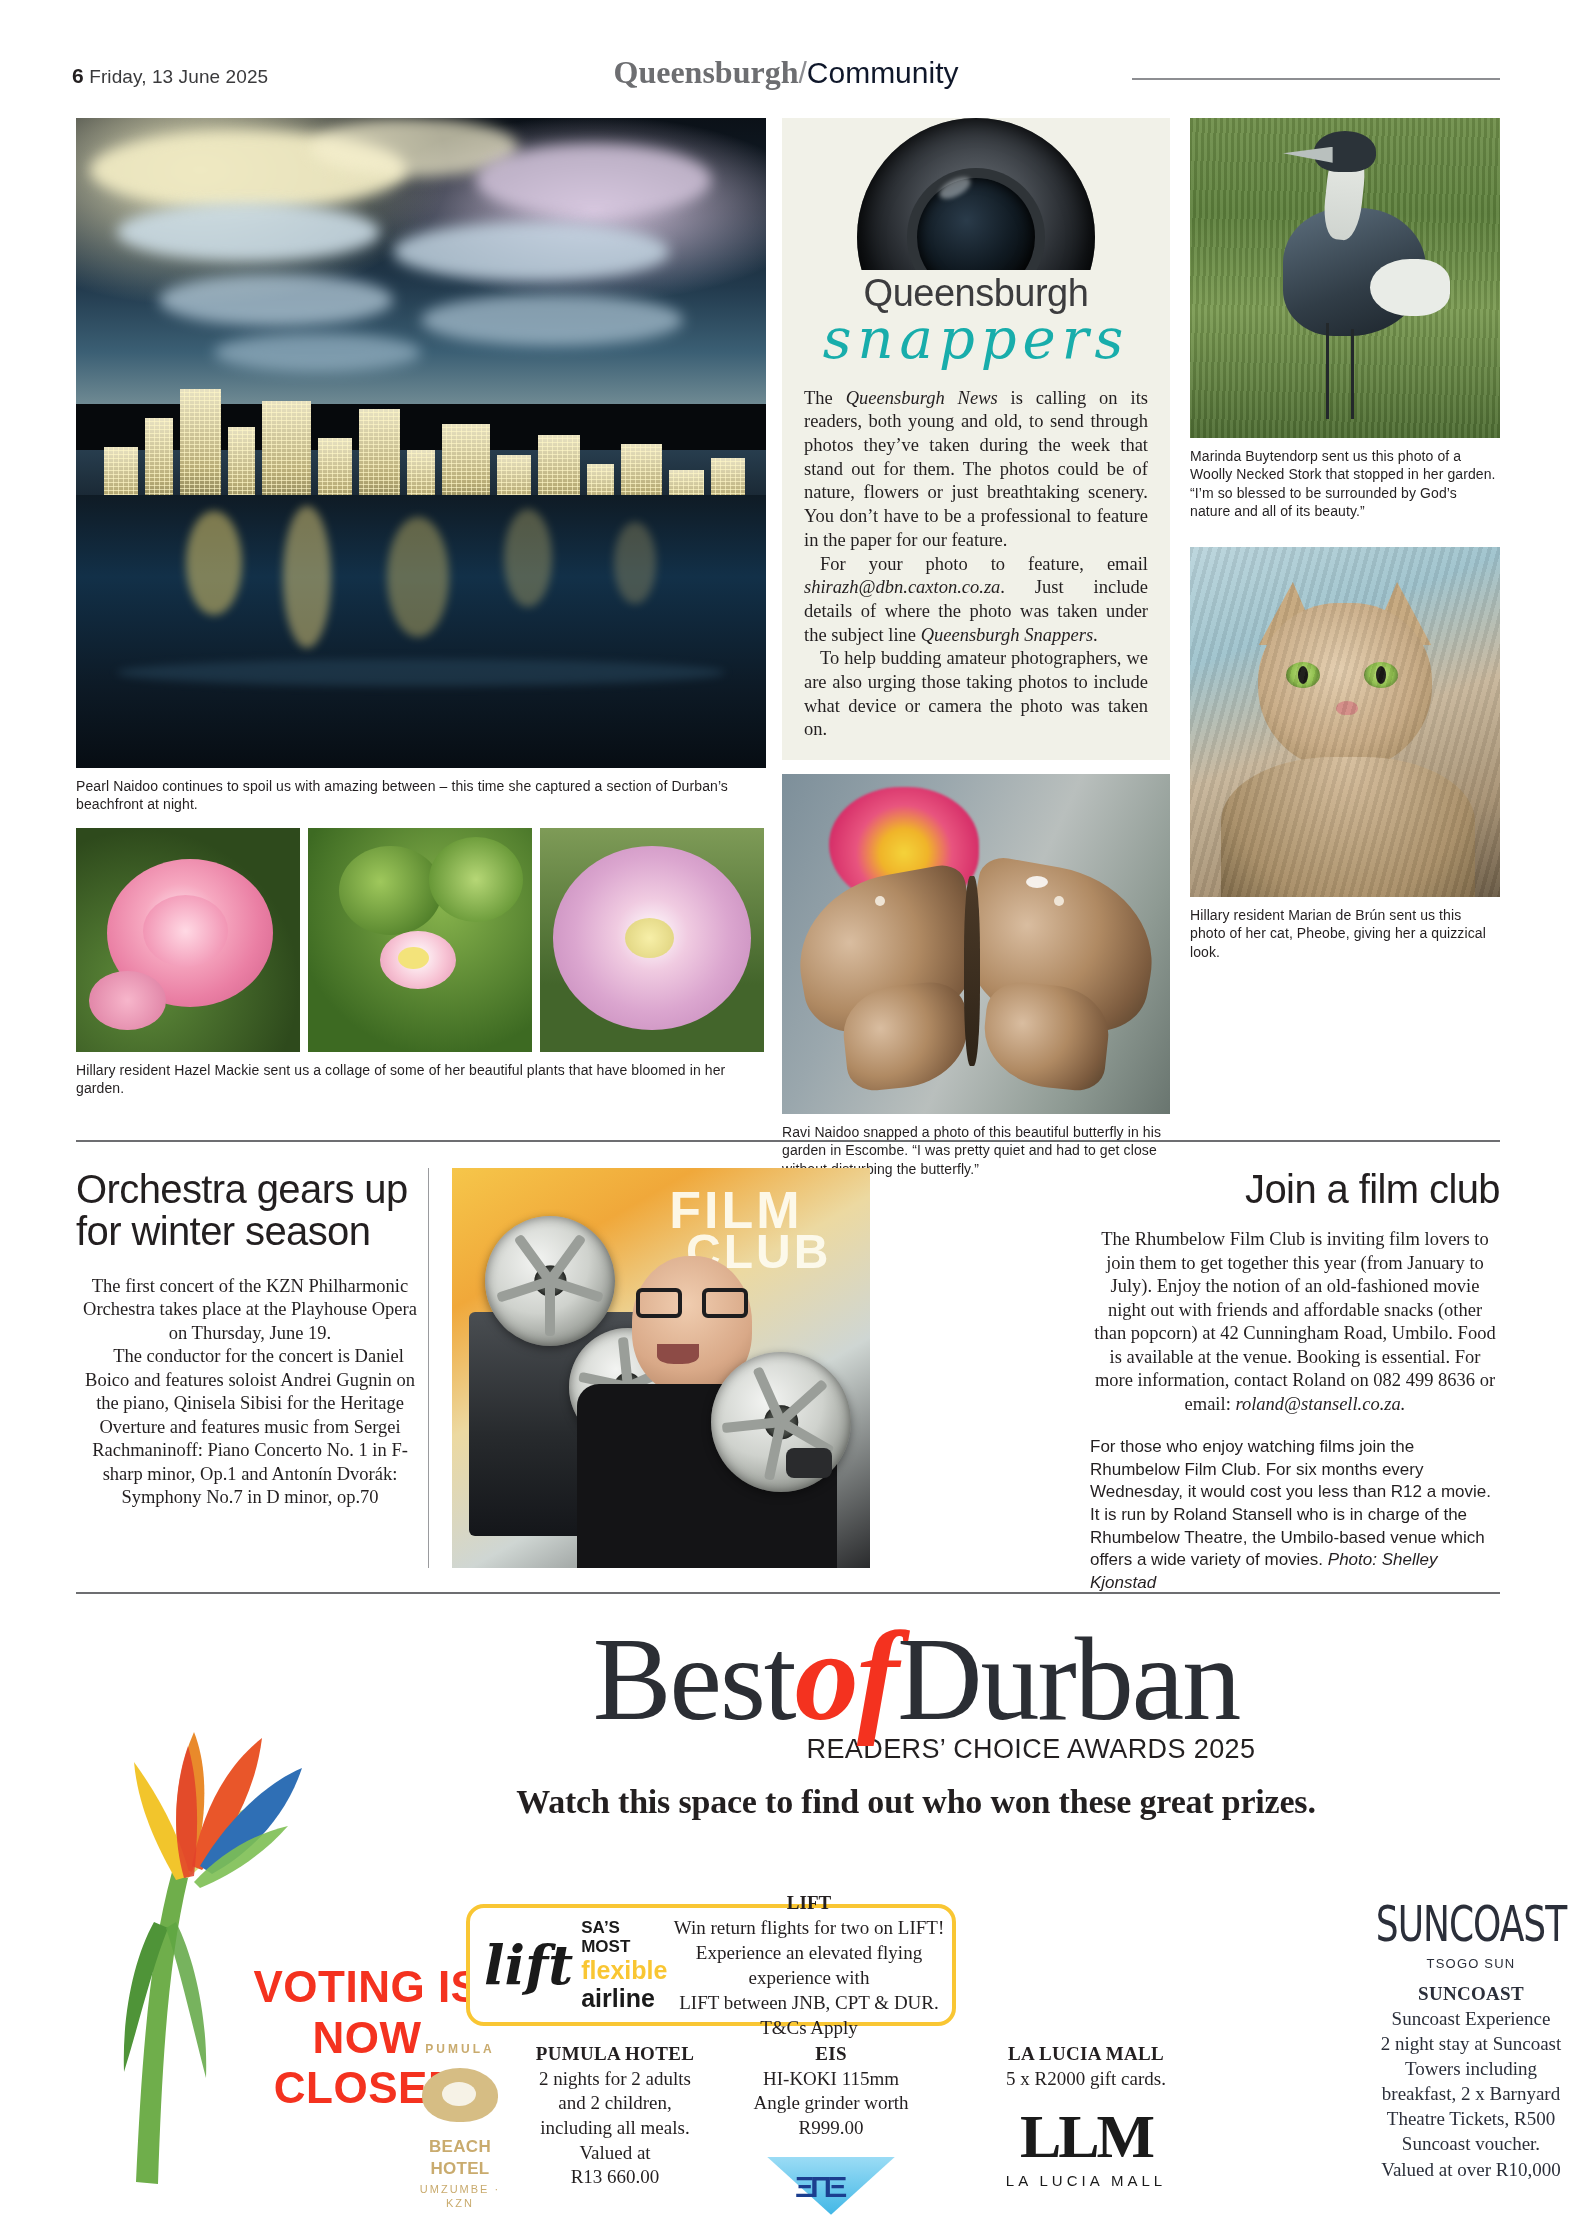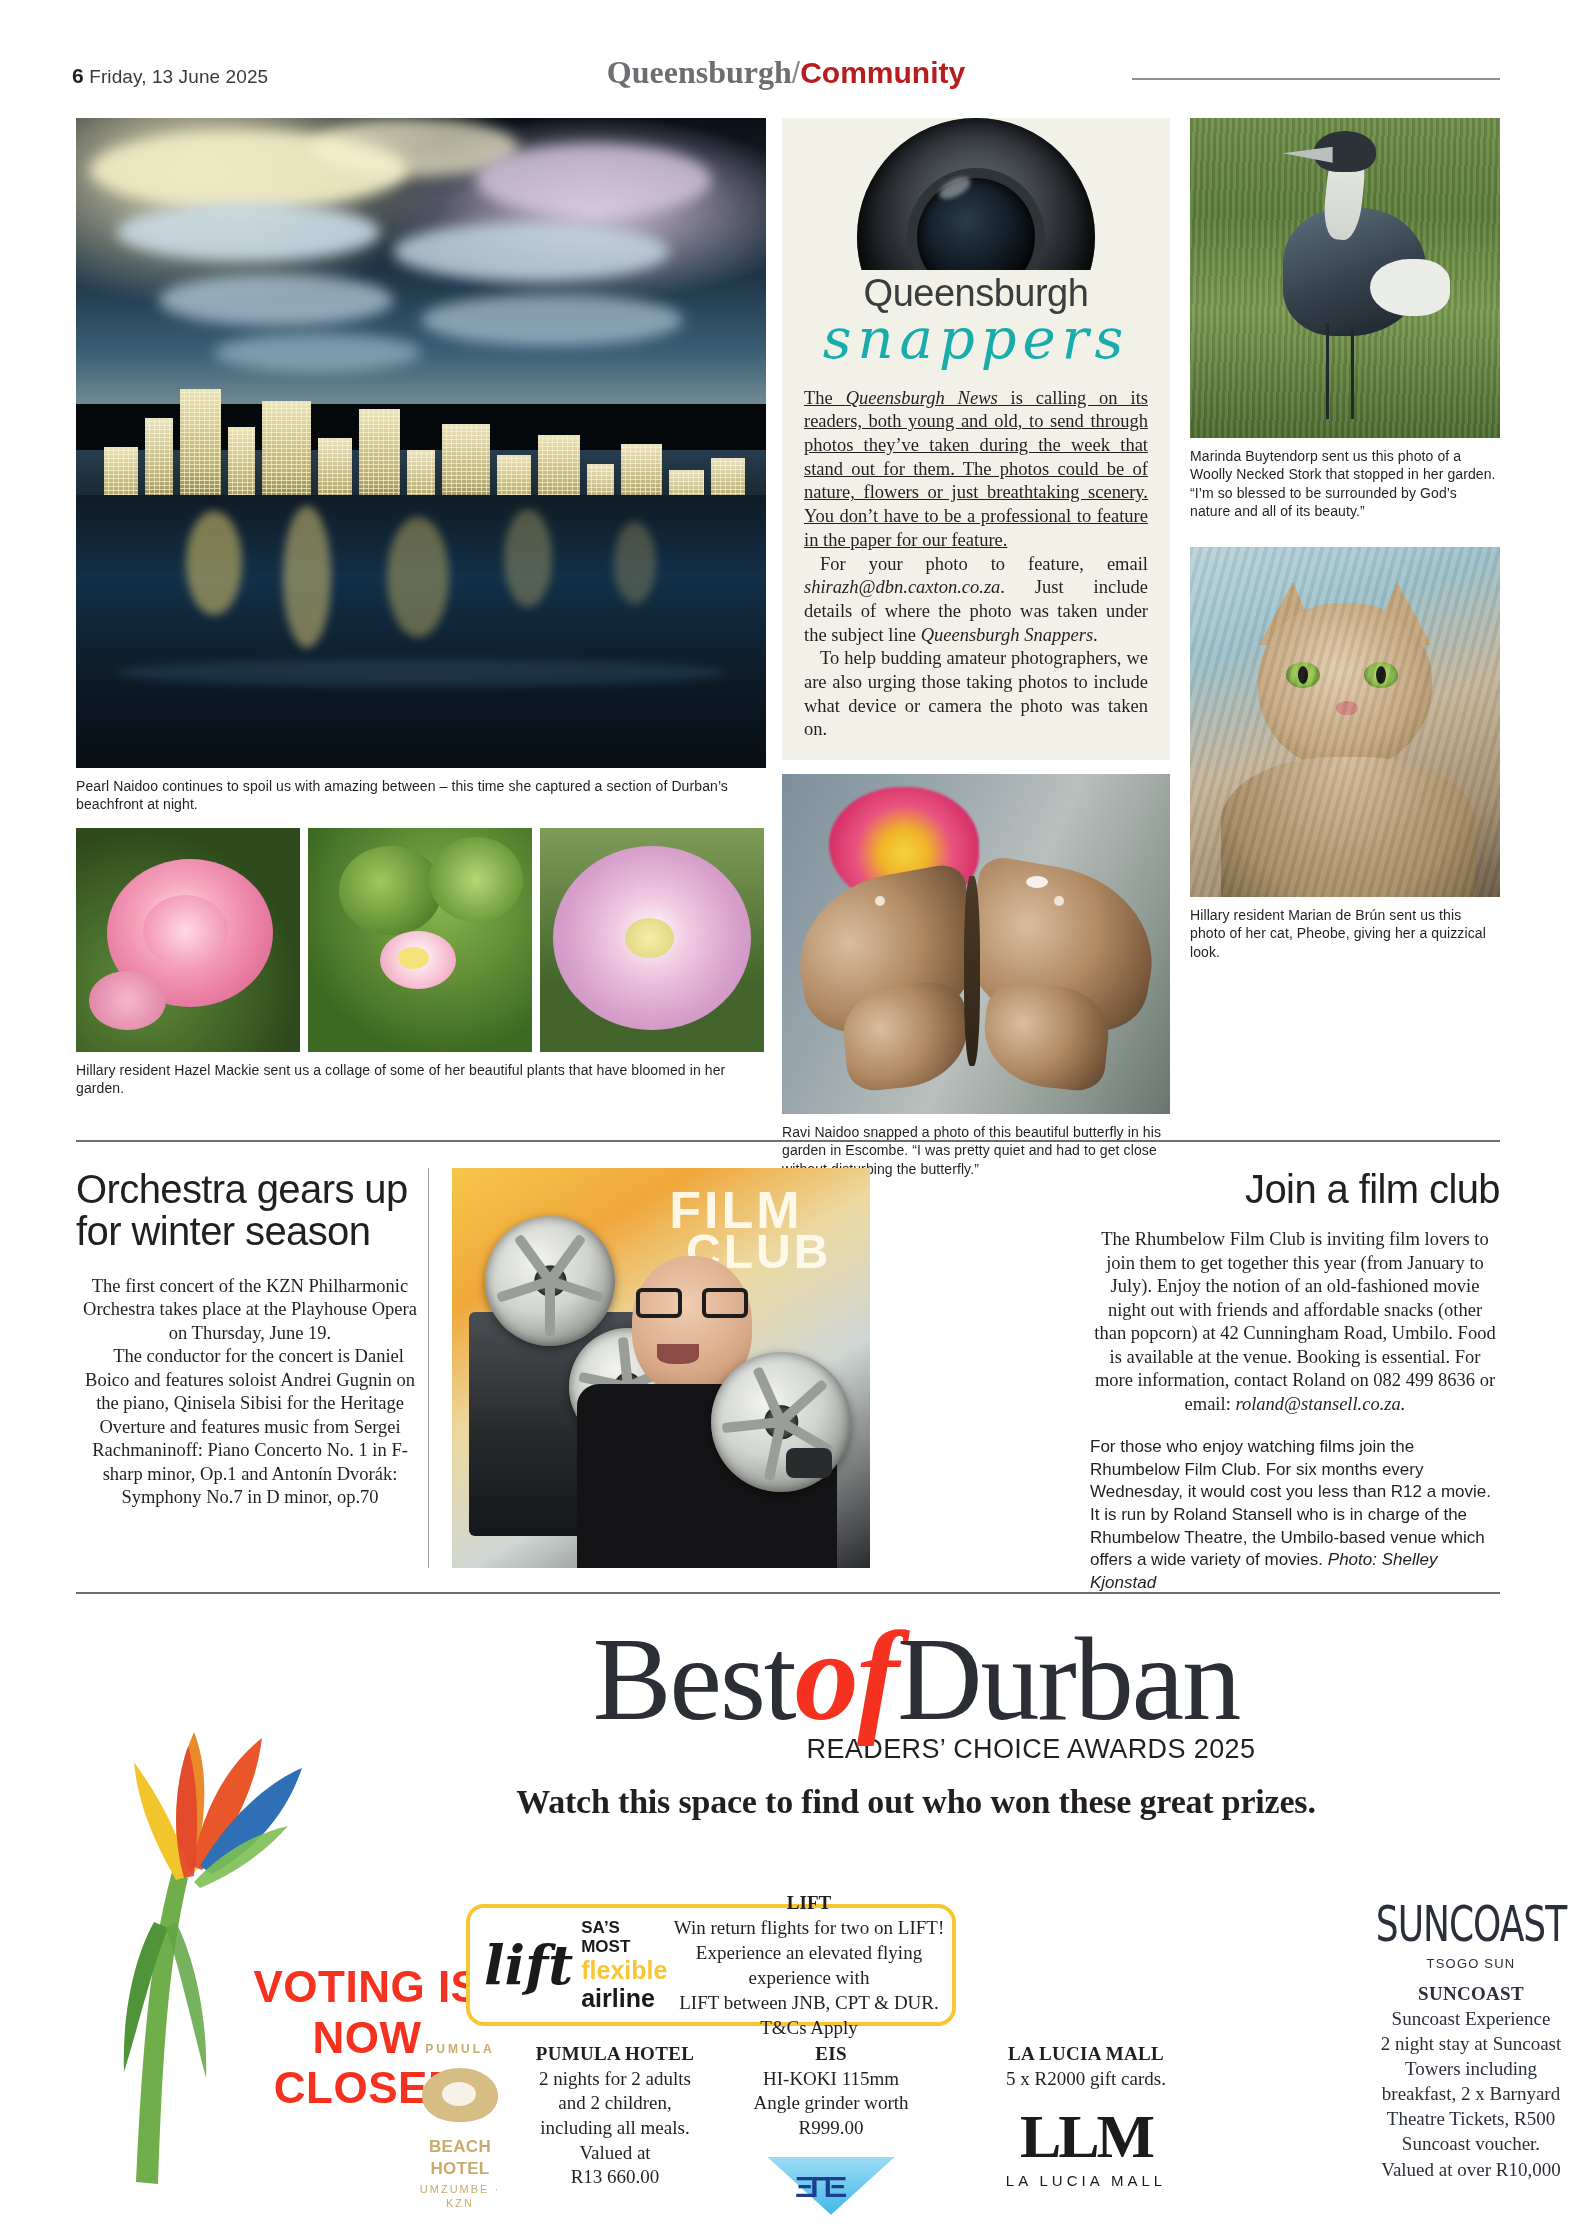--- a/index.html
+++ b/index.html
@@ -14,21 +14,21 @@
   .page { position: relative; width: 1572px; height: 2224px; padding: 0; }
 
   
   .hdr { position: absolute; left: 72px; top: 58px; width: 1428px; height: 38px; }
   .hdr-date { position:absolute; left:0; top:6px; font-size: 19px; color:#3a3a3c; letter-spacing:.1px;}
   .hdr-date b { font-size:21px; font-weight:bold; color:#231f20;}
   .hdr-mast { position:absolute; left:50%; transform:translateX(-50%); top:-4px;
               white-space:nowrap; }
   .hdr-mast .q { font-family:"Liberation Serif", serif; font-weight:bold; font-size:32px; color:#6d6e71; }
   .hdr-mast .sl { font-size:30px; color:#8d8e92; font-weight:300;}
-  .hdr-mast .c { font-size:30px; color:#b91c1c; font-weight:700;}
+  .hdr-mast .c { font-size:30px; color:#0f172a; font-weight:400;}
   .hdr-rule { position:absolute; left:1060px; right:0; top:20px; height:2px; background:#8d8e92; }
 
   
   .col-a { position:absolute; left:76px;  top:118px; width:690px; }
   .col-b { position:absolute; left:782px; top:118px; width:388px; }
   .col-c { position:absolute; left:1190px;top:118px; width:310px; }
 
   
   .photo { position:relative; overflow:hidden; display:block; }
 
@@ -77,21 +77,21 @@
      background:#cfd6db; opacity:.5; border-radius:50%; transform:rotate(-28deg); filter:blur(2px);}
 
   .snap-logo { text-align:center; margin-top:4px; }
   .snap-q { font-size:38px; color:#3c3c3e; font-weight:400; letter-spacing:-.5px; line-height:1; }
   .snap-s { font-family:"DejaVu Serif", serif; font-style:italic; font-size:56px;
      color:#18adab; letter-spacing:6px; line-height:1.05; margin-top:-2px;}
 
   .snap-body { padding:18px 22px 0 22px; font-family:"Liberation Serif", serif;
      font-size:18.5px; line-height:1.28; text-align:justify; }
   .snap-body p { text-indent:16px; }
-  .snap-body p:first-child { text-indent:0;text-decoration:underline; }
+  .snap-body p:first-child { text-indent:0; }
   .snap-body i { font-style:italic; }
 
   
   .ph-butterfly { width:388px; height:340px; position:relative; overflow:hidden; margin-top:14px;}
   .bf-bg { position:absolute; inset:0; background:
      linear-gradient(115deg,#7d8f9a 0%,#9aa7ad 30%,#b9bfbd 55%,#8e9a93 80%,#69756f 100%);}
   .bf-flower { position:absolute; left:12%; top:4%; width:150px;height:120px;
      background:radial-gradient(circle at 50% 55%, #f4d33a 0%, #f0b429 24%, #e8547f 48%, #d8336b 72%, #b32357 100%);
      border-radius:50% 50% 46% 54%; filter:blur(1px);}
   .bf-wing { position:absolute; background:

